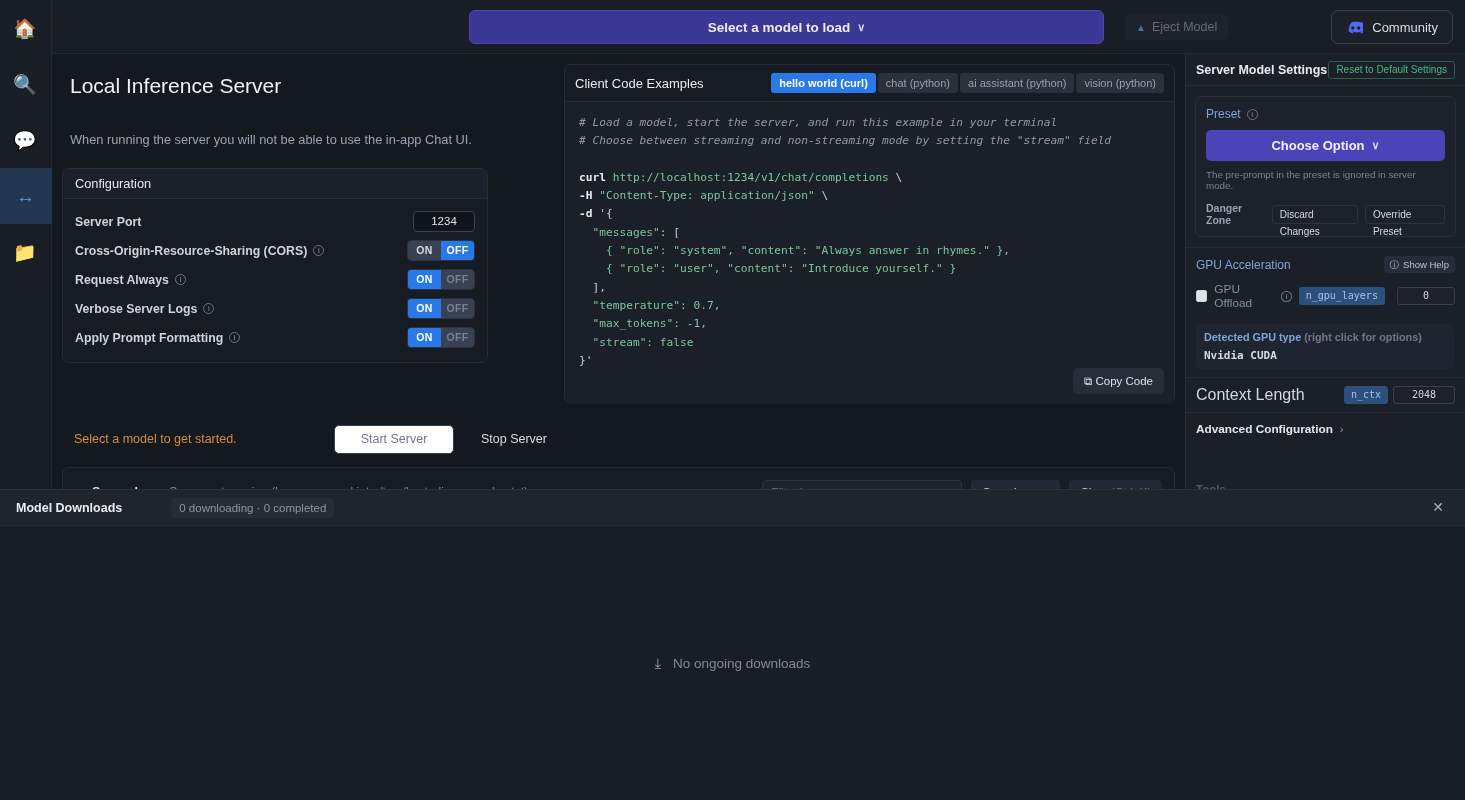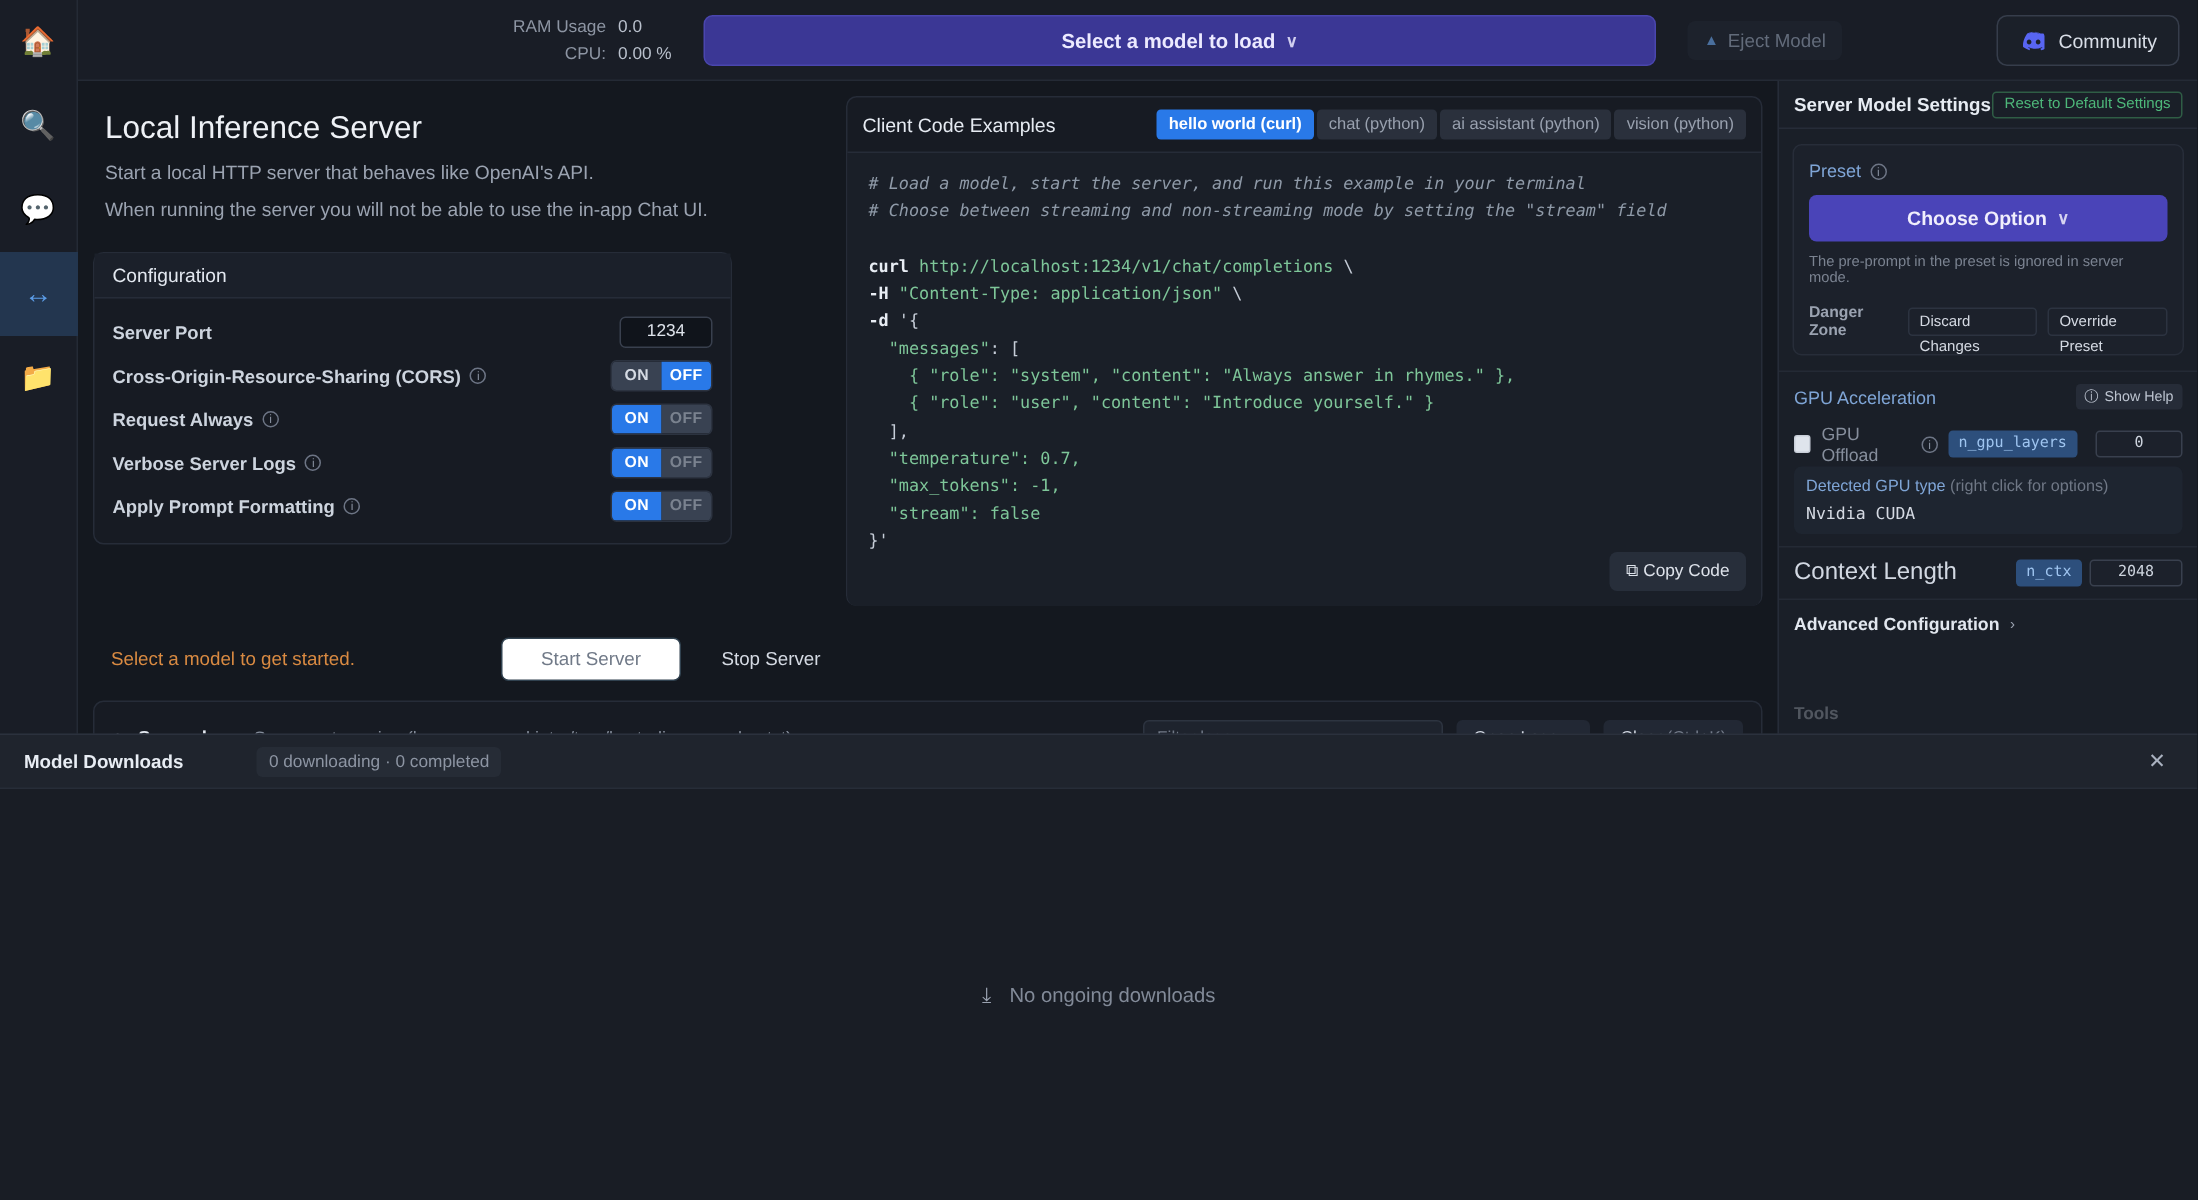--- a/index.html
+++ b/index.html
@@ -261,21 +261,21 @@
     border-radius: 3px; font-family: "DejaVu Sans Mono", monospace;
     font-size: 10px; color: #9fc5f0; line-height: 18px;
   }
   .pill-val {
     margin-left: 5px; width: 62px; height: 18px; background: #1c212b;
     border: 1px solid #39404e; border-radius: 3px;
     font-family: "DejaVu Sans Mono", monospace; font-size: 10px; color: #cdd4de;
     text-align: center; line-height: 16px; cursor: text;
   }
   .gpu-detect {
-    margin-top: 1px; background: #1e2530; border-radius: 5px; padding: 7px 8px;
+    margin-top: 14px; background: #1e2530; border-radius: 5px; padding: 7px 8px; font-weight: bold;
   }
   .gpu-detect-t { font-size: 10.8px; color: #7fa5d6; }
   .gpu-detect-t .muted { color: #6f7785; }
   .gpu-detect-v {
     margin-top: 6px; font-family: "DejaVu Sans Mono", monospace;
     font-size: 11px; color: #d5dae3;
   }
   .ctx-row { display: flex; align-items: center; }
   .ctx-lbl { font-size: 16px; color: #d2d8e2; }
   .adv-row {
@@ -351,30 +351,20 @@
     <div class="rail-btn active">
       <span class="rail-glyph">↔</span>
     </div>
     <div class="rail-btn">
       <span class="rail-glyph">📁</span>
     </div>
     <div class="rail-ver">v0.2.19</div>
   </div>
 
   <div class="topbar">
-    <div class="stats">
-      <div class="row">
-        <span class="lbl">RAM Usage</span>
-        <span class="val">0.0</span>
-      </div>
-      <div class="row">
-        <span class="lbl">CPU:</span>
-        <span class="val">0.00 %</span>
-      </div>
-    </div>
 
     <div class="load-model">
       <span>Select a model to load</span>
       <span class="chev">∨</span>
     </div>
 
     <div class="eject">
       <span class="eject-ico">▲</span>
       <span>Eject Model</span>
     </div>
@@ -382,21 +372,20 @@
     <div class="community">
       <svg class="discord" viewBox="0 0 24 18">
         <path fill="#5865f2" d="M20.3 1.6A19.8 19.8 0 0 0 15.4.1l-.3.5a18 18 0 0 1 4.5 1.4 16 16 0 0 0-5.5-1.2 17 17 0 0 0-5.7 1.2 18 18 0 0 1 4.5-1.4L12.6.1A19.8 19.8 0 0 0 7.7 1.6C2.6 9.2 3.9 14.5 3.9 14.5A19.7 19.7 0 0 0 9.8 17.5l.9-1.5a12.8 12.8 0 0 1-2.1-1l.5-.4a14.1 14.1 0 0 0 12.5 0l.5.4a12.8 12.8 0 0 1-2.1 1l.9 1.5a19.7 19.7 0 0 0 5.9-3s1.3-5.3-3.8-12.9zM9.5 12.1c-1.2 0-2.2-1.1-2.2-2.4s1-2.4 2.2-2.4 2.2 1.1 2.2 2.4-1 2.4-2.2 2.4zm8.5 0c-1.2 0-2.2-1.1-2.2-2.4s1-2.4 2.2-2.4 2.2 1.1 2.2 2.4-1 2.4-2.2 2.4z"></path>
       </svg>
       <span>Community</span>
     </div>
   </div>
 
   <div class="main">
     <div class="page-title">Local Inference Server</div>
-    <div class="page-sub l1">Start a local HTTP server that behaves like OpenAI's API.</div>
     <div class="page-sub l2">When running the server you will not be able to use the in-app Chat UI.</div>
 
     <div class="card">
       <div class="card-head">Configuration</div>
       <div class="card-body">
 
         <div class="cfg-row">
           <div class="cfg-label">
             <span>Server Port</span>
           </div>

